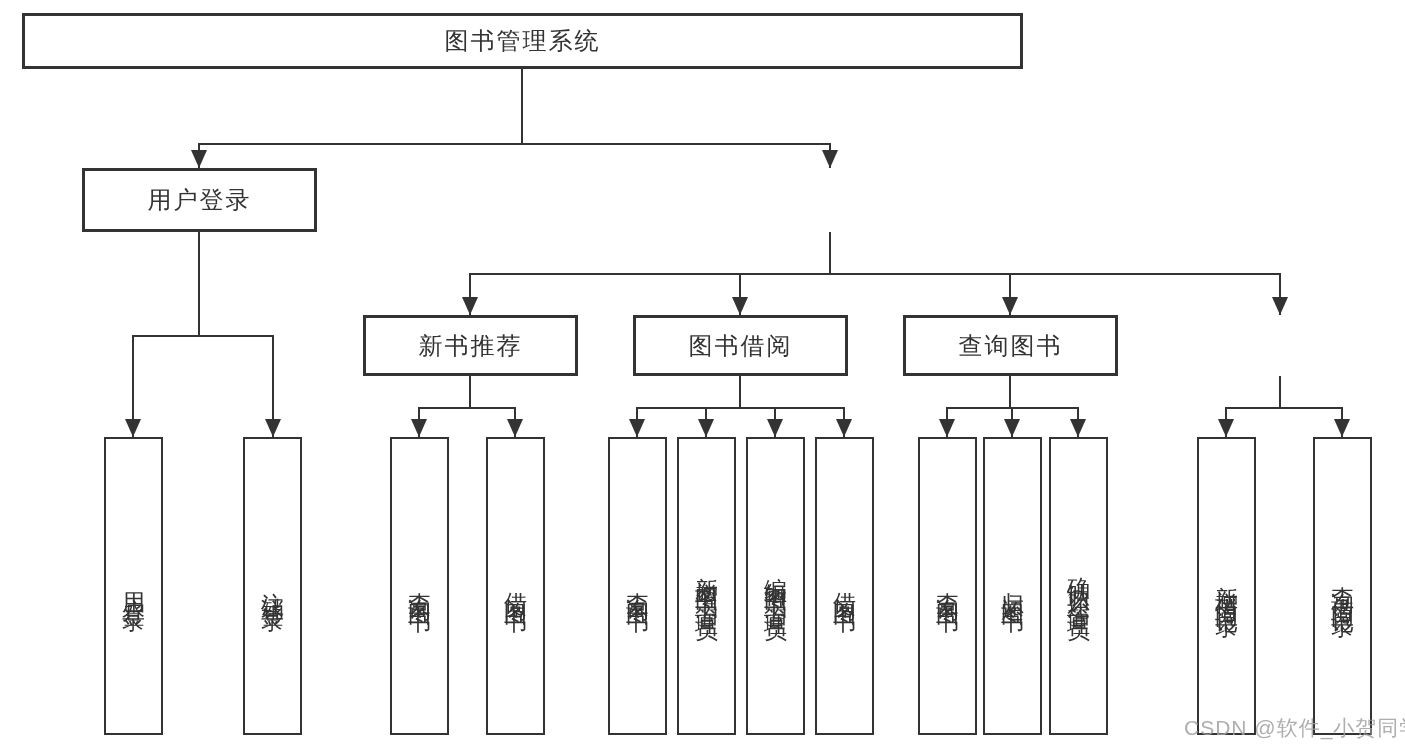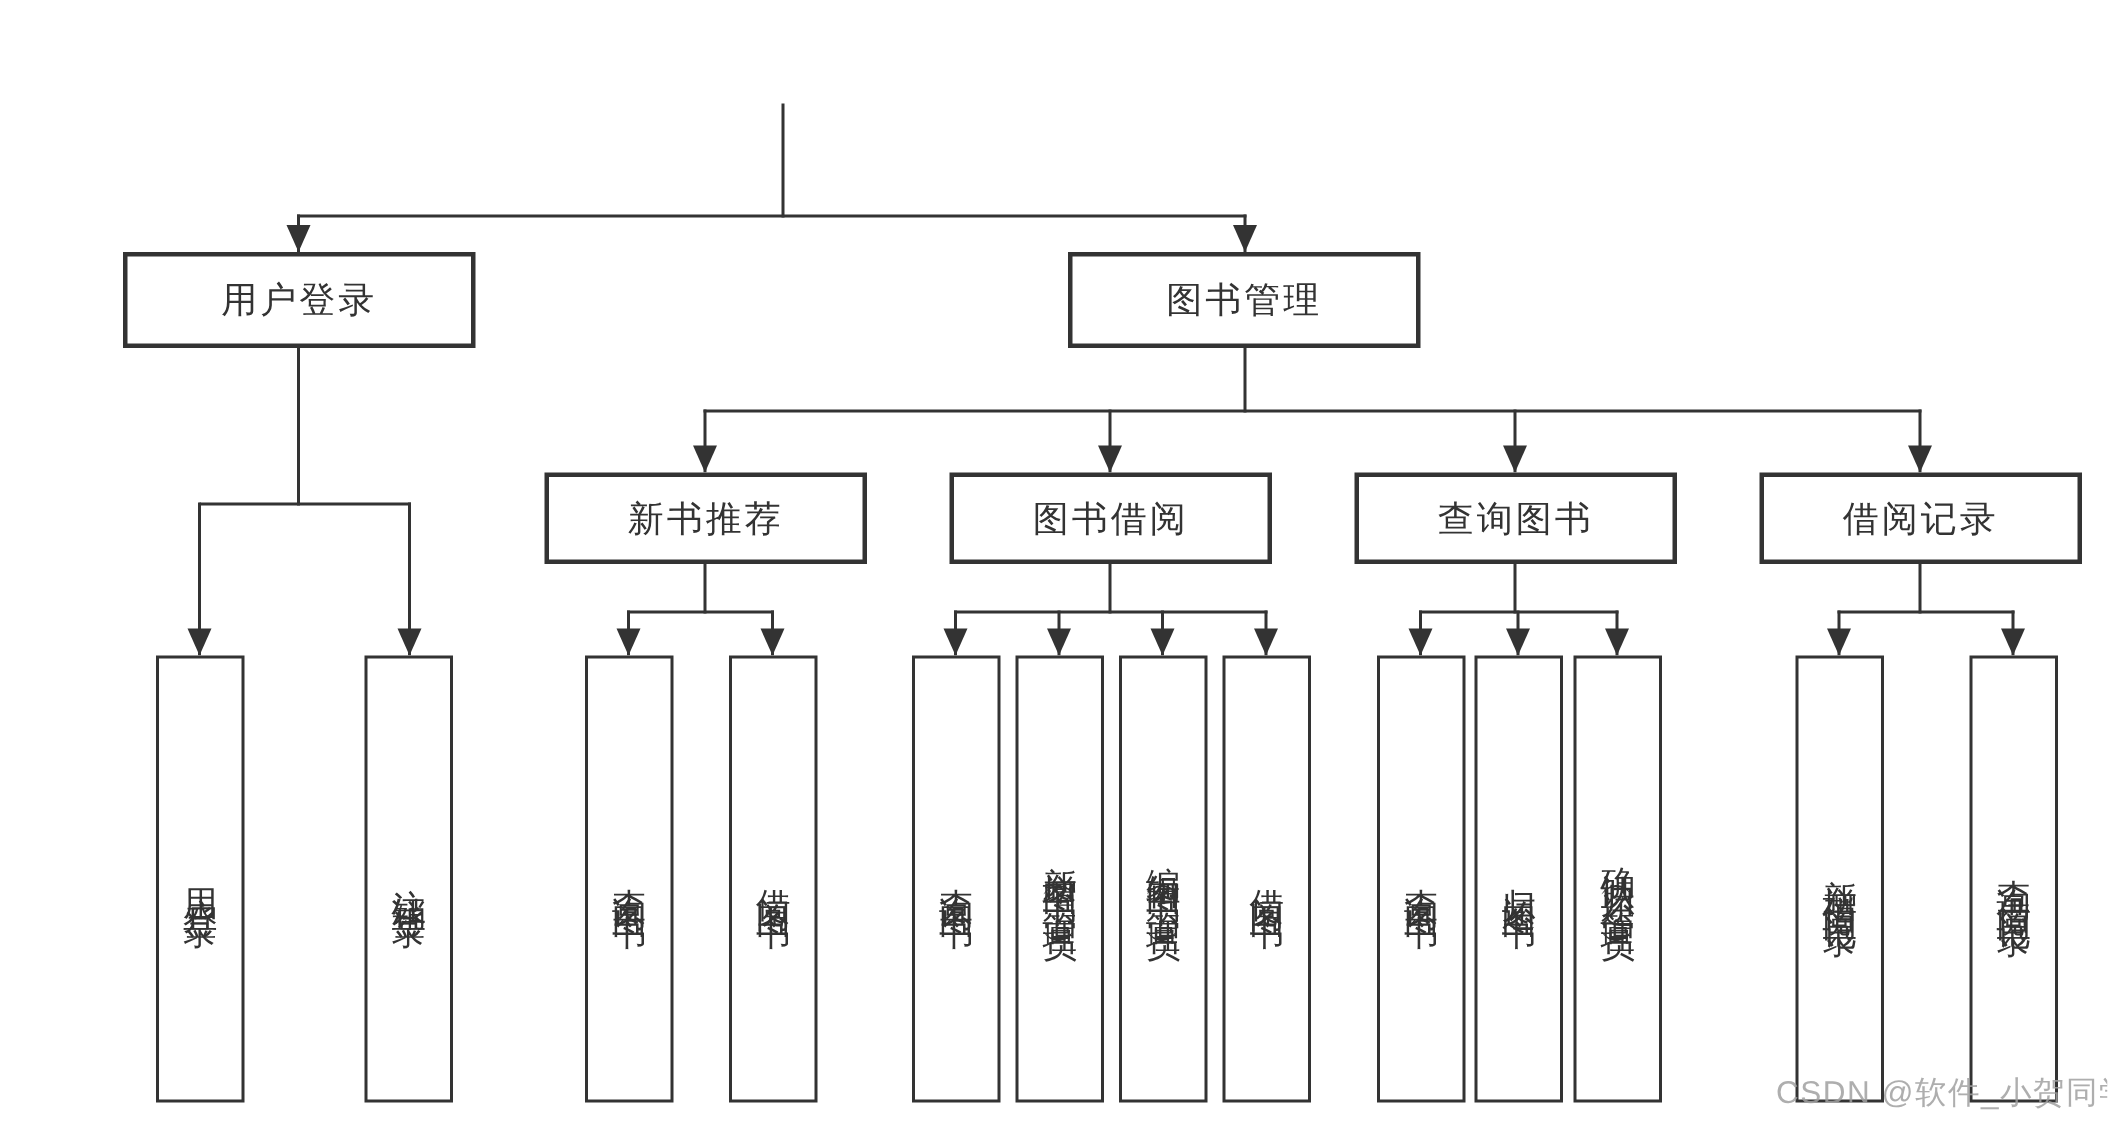--- a/index.html
+++ b/index.html
@@ -66,33 +66,33 @@
     color: rgba(160,160,160,0.85);
     white-space: nowrap;
     z-index: 10;
   }
 </style>
 </head>
 <body>
 
 <div id="stage">
 
+  <div class="box hbox" style="left:22px; top:13px; width:1001px; height:56px;">
+    <span>图书管理系统</span>
+  </div>
 
   <div class="vline" style="left:521px; top:69px; height:76px;"></div>
   <div class="hline" style="left:198px; top:143px; width:633px;"></div>
   <div class="vline" style="left:198px; top:143px; height:25px;"></div>
   <div class="arrow" style="left:191px; top:150px;"></div>
   <div class="vline" style="left:829px; top:143px; height:25px;"></div>
   <div class="arrow" style="left:822px; top:150px;"></div>
 
   <div class="box hbox" style="left:82px; top:168px; width:235px; height:64px;">
     <span>用户登录</span>
-  </div>
-  <div class="box hbox" style="left:712px; top:168px; width:235px; height:64px;">
-    <span>图书管理</span>
   </div>
 
   <div class="vline" style="left:198px; top:232px; height:105px;"></div>
   <div class="hline" style="left:133px; top:335px; width:141px;"></div>
   <div class="vline" style="left:132px; top:335px; height:102px;"></div>
   <div class="arrow" style="left:125px; top:419px;"></div>
   <div class="vline" style="left:272px; top:335px; height:102px;"></div>
   <div class="arrow" style="left:265px; top:419px;"></div>
 
   <div class="vline" style="left:829px; top:232px; height:43px;"></div>
@@ -108,23 +108,20 @@
 
   <div class="box hbox" style="left:363px; top:315px; width:215px; height:61px;">
     <span>新书推荐</span>
   </div>
   <div class="box hbox" style="left:633px; top:315px; width:215px; height:61px;">
     <span>图书借阅</span>
   </div>
   <div class="box hbox" style="left:903px; top:315px; width:215px; height:61px;">
     <span>查询图书</span>
   </div>
-  <div class="box hbox" style="left:1173px; top:315px; width:215px; height:61px;">
-    <span>借阅记录</span>
-  </div>
 
   <div class="vline" style="left:469px; top:376px; height:33px;"></div>
   <div class="hline" style="left:418px; top:407px; width:98px;"></div>
   <div class="vline" style="left:418px; top:407px; height:30px;"></div>
   <div class="arrow" style="left:411px; top:419px;"></div>
   <div class="vline" style="left:514px; top:407px; height:30px;"></div>
   <div class="arrow" style="left:507px; top:419px;"></div>
 
   <div class="vline" style="left:739px; top:376px; height:33px;"></div>
   <div class="hline" style="left:636px; top:407px; width:209px;"></div>

